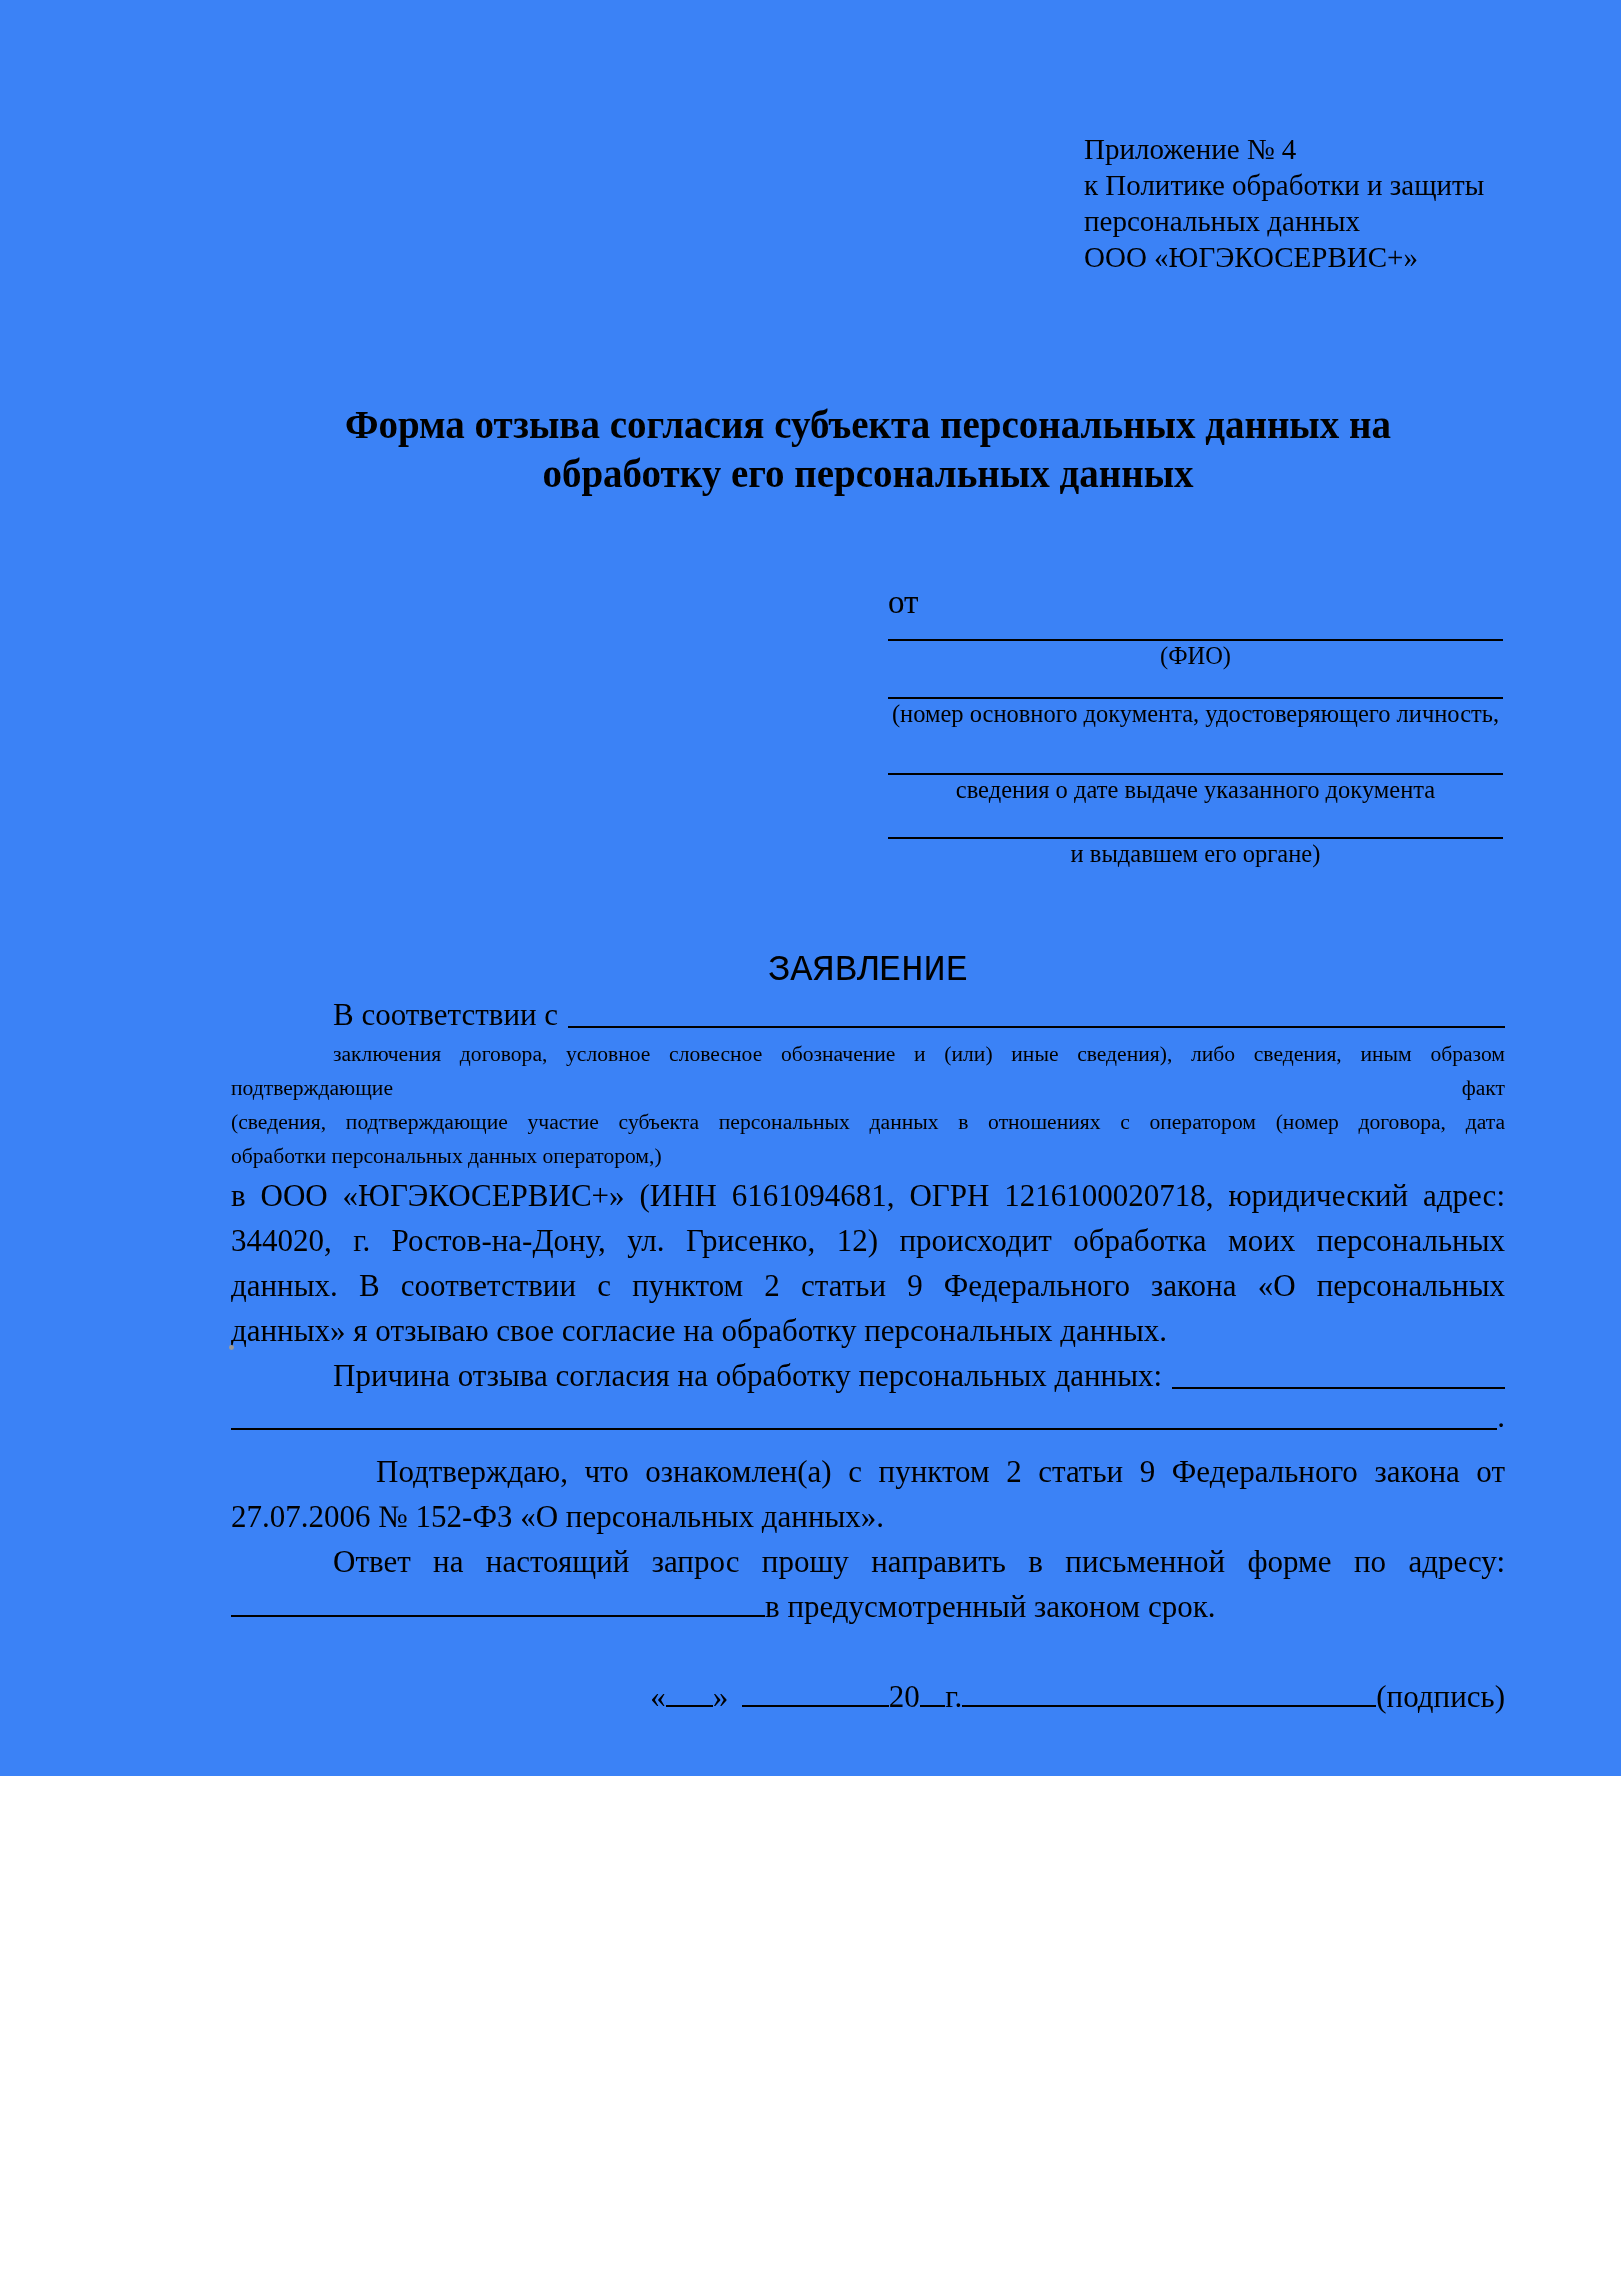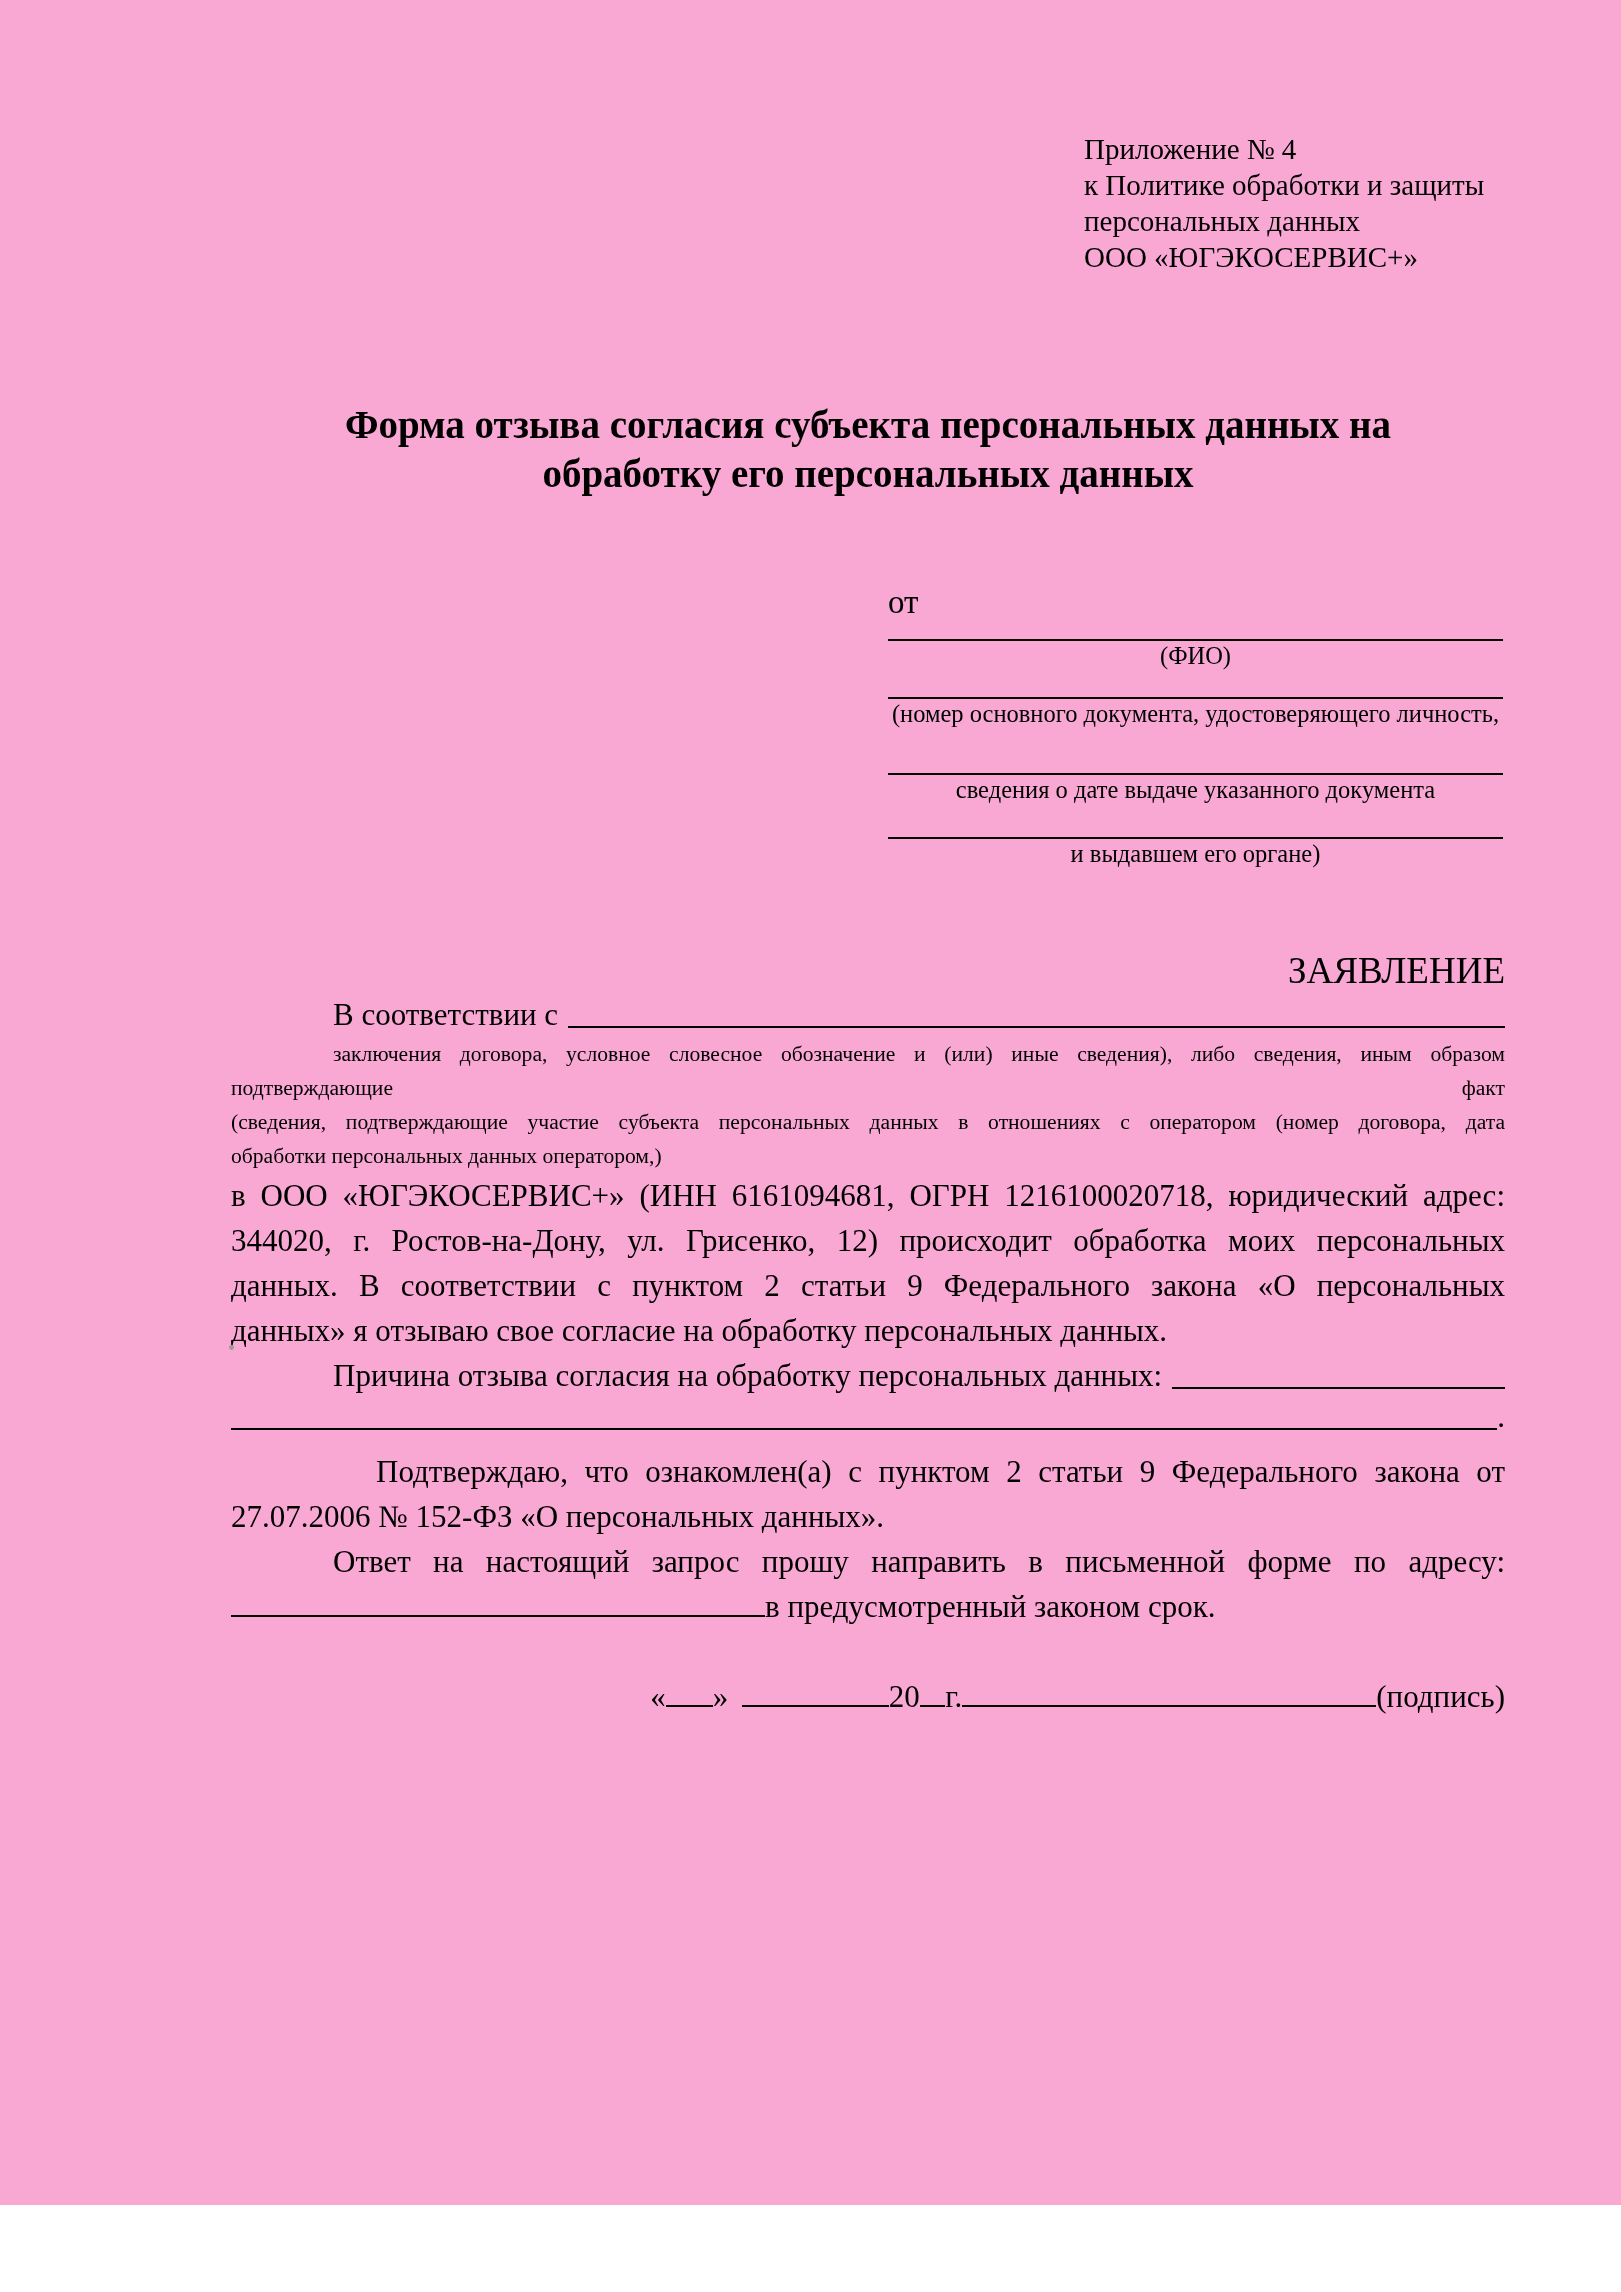--- a/index.html
+++ b/index.html
@@ -1,35 +1,35 @@
 <!DOCTYPE html>
 <html><head>
 <meta charset="utf-8">
 <style>
   html,body{margin:0;padding:0;background:#ffffff;}
   .page{
-    position:relative;width:1621px;height:2205px;background:#f9a8d4;color:#000;
+    position:relative;width:1621px;height:1776px;background:#3b82f6;color:#000;
     font-family:"Liberation Serif","DejaVu Serif",serif;overflow:hidden;
   }
   
   #appendix{position:absolute;left:1084px;top:131px;width:461px;
     font-size:29px;line-height:36px;white-space:pre-line;}
   
   #title{position:absolute;left:231px;top:400px;width:1274px;text-align:center;
     font-weight:bold;font-size:39px;line-height:49px;white-space:pre-line;}
   
   #recipient{position:absolute;left:888px;top:580px;width:615px;
     font-size:33px;line-height:45px;}
   .blank{border-bottom:2.9px solid #000;}
   .b1{height:13.7px}.b2{height:27.4px}.b3{height:45px}.b4{height:33px}
   .cap{font-size:24.5px;line-height:29px;text-align:center;}
   
   #main{position:absolute;left:231px;top:949px;width:1274px;
     font-size:31px;line-height:45px;}
-  #heading{text-align:right;font-size:37px;line-height:43px;}
+  #heading{text-align:center;font-size:37px;line-height:43px;font-family:Liberation Mono, monospace;}
   .row{display:flex;align-items:flex-end;}
   .sp104{flex:none;width:102px;}
   .fill{flex:1;border-bottom:2.9px solid #000;margin-bottom:8.8px;}
   #fineprint{font-size:21.6px;line-height:34px;}
   #fineprint .jline:first-child{text-indent:102px;}
   .jline{text-align:justify;text-align-last:justify;}
   .jl-last{text-align-last:left;}
   #blankline{margin-top:3.9px;height:37px;}
   #confirm{margin-top:9.8px;}
   #confirm .jline:first-child{text-indent:145px;}

